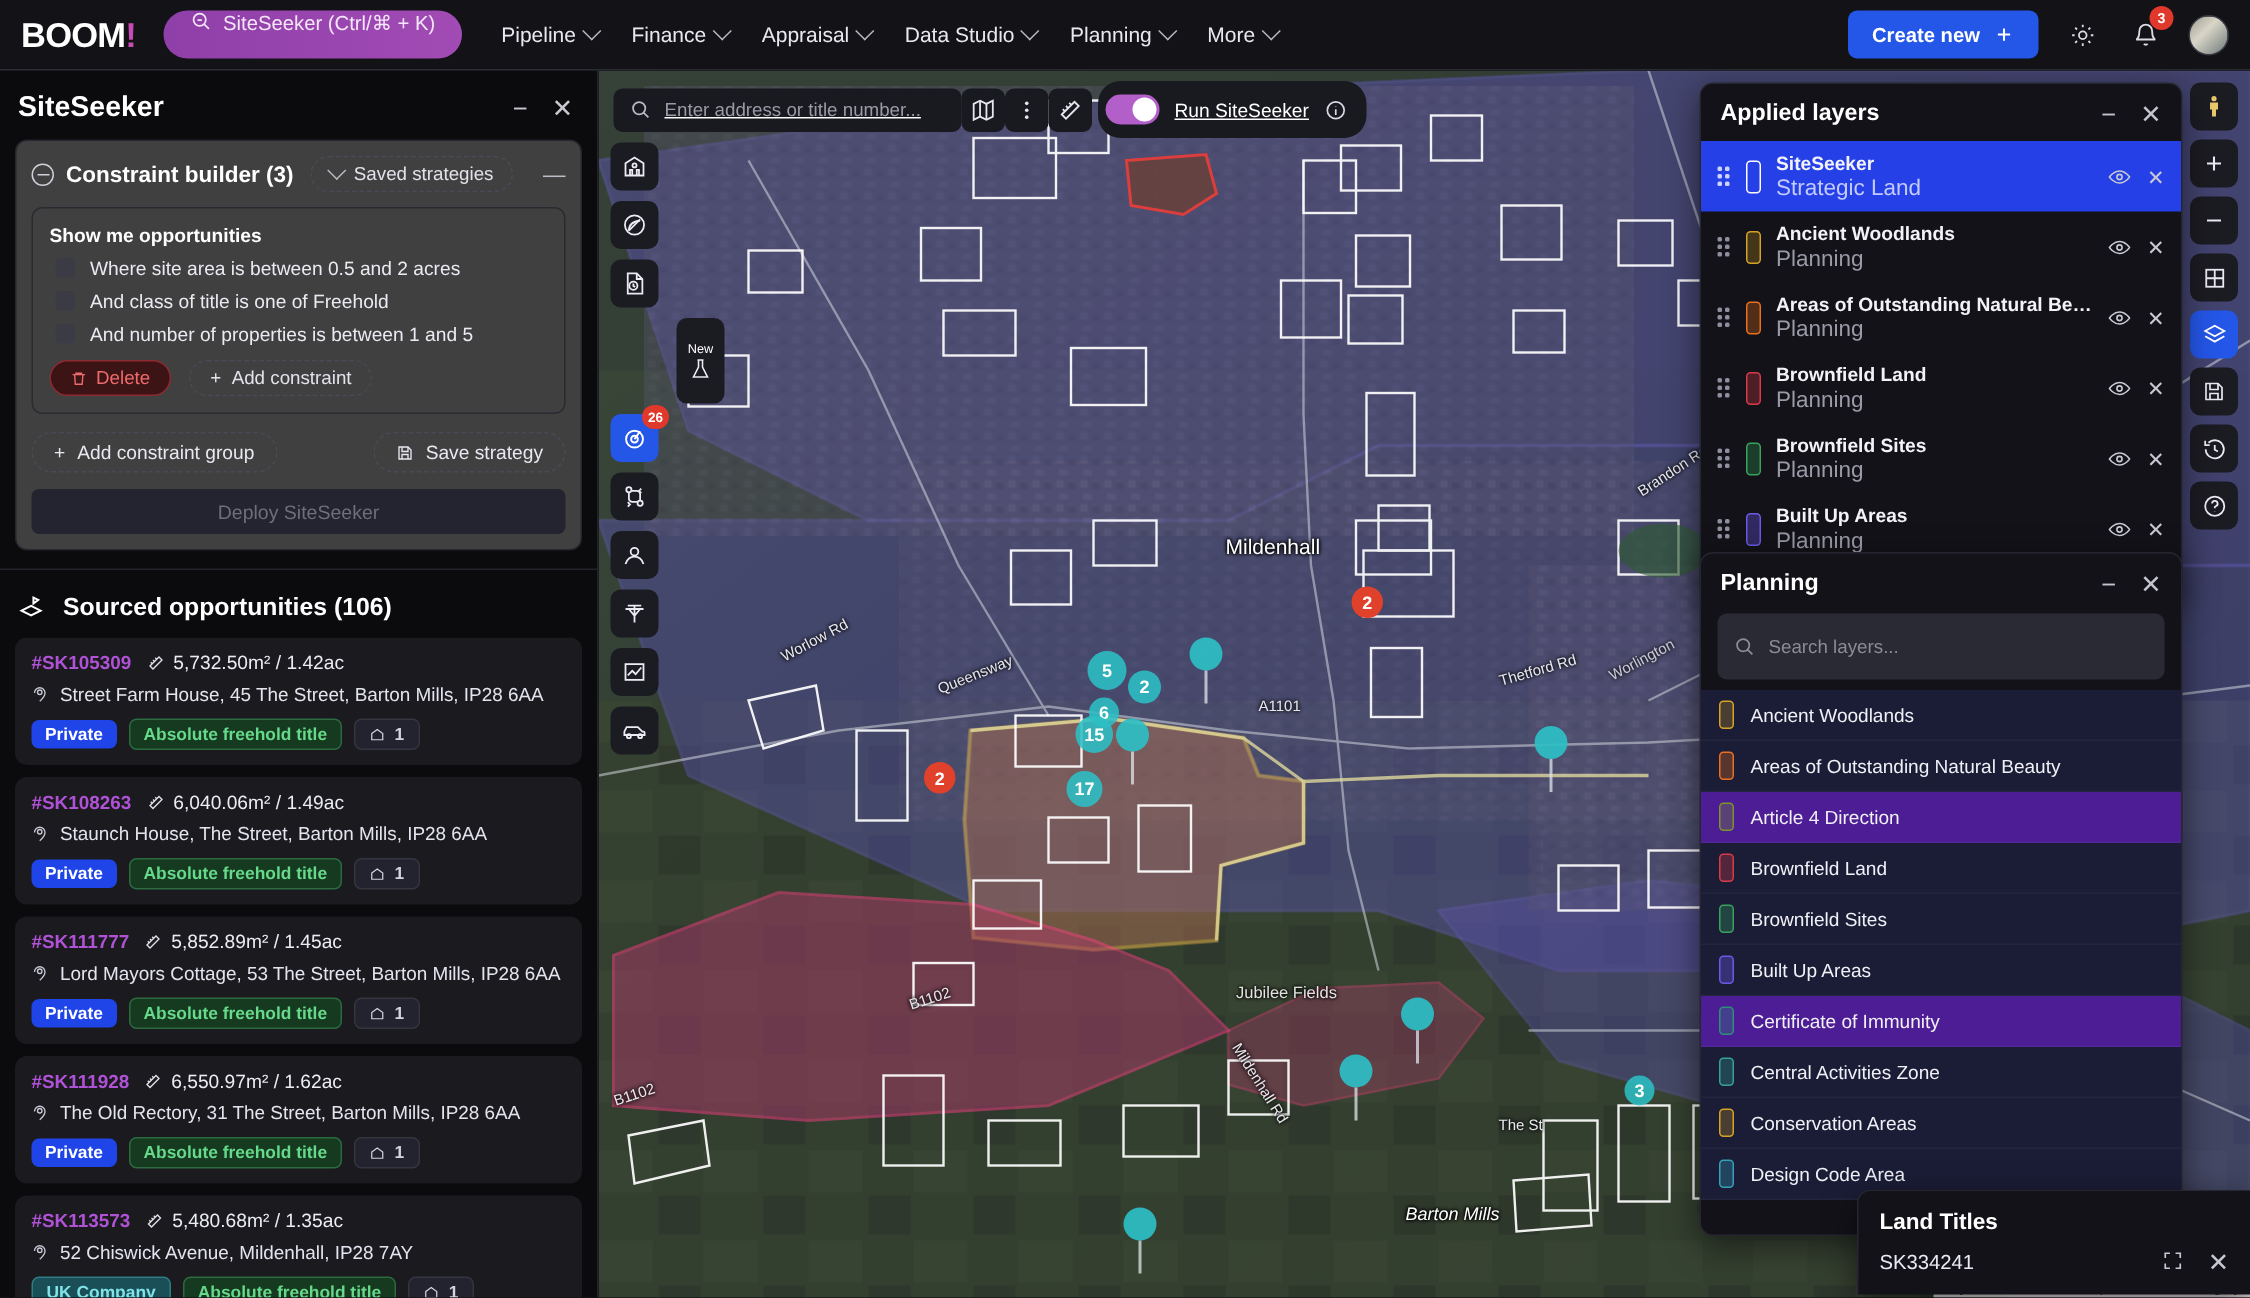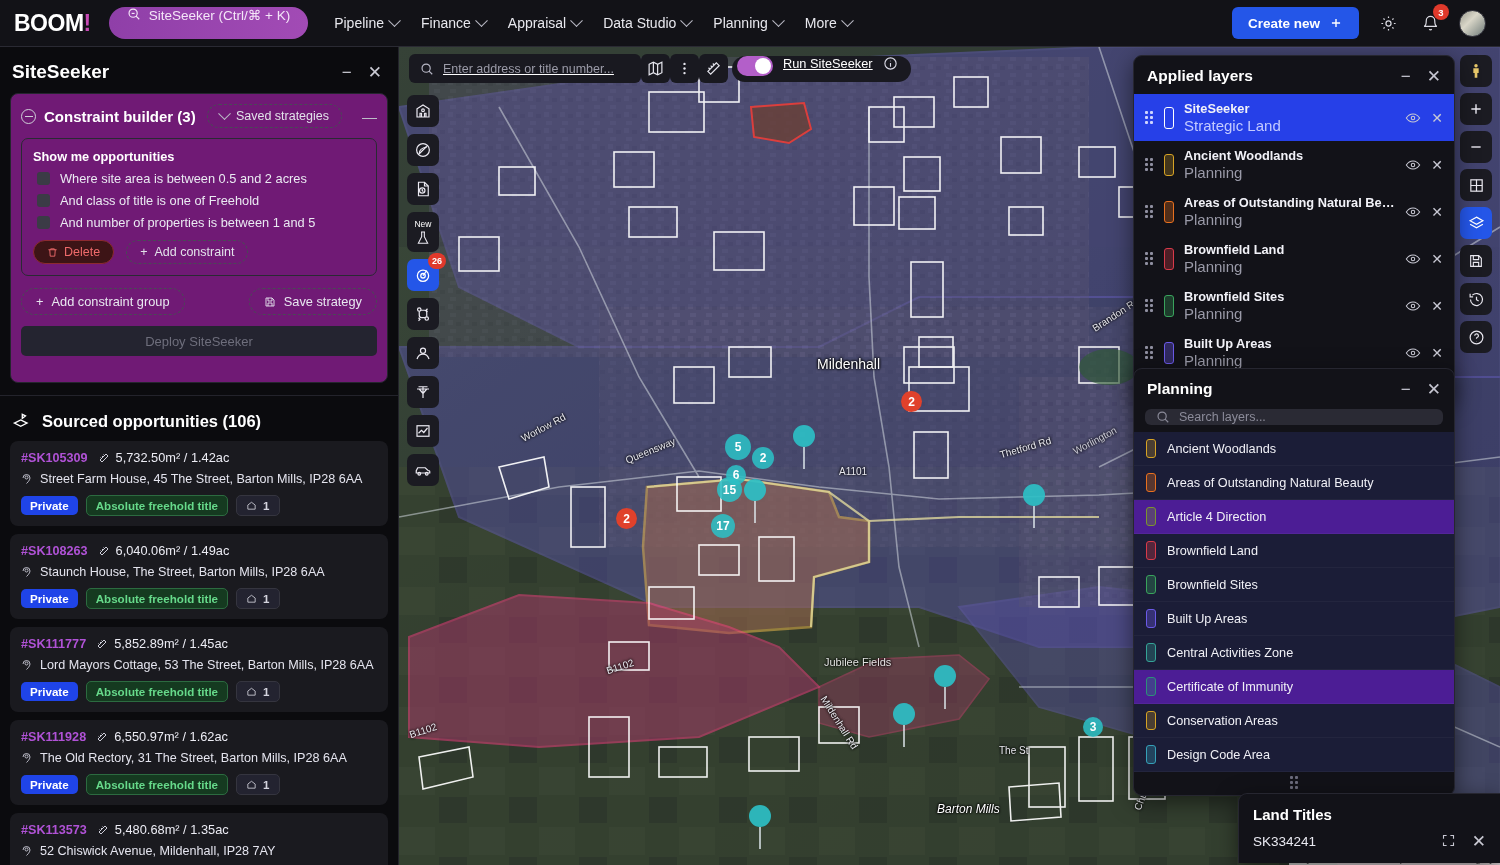--- a/index.html
+++ b/index.html
@@ -30,21 +30,21 @@
   .avatar{ width:27px; height:27px; border-radius:50%; overflow:hidden;
     background:linear-gradient(135deg,#9a9a8e 0%,#d9d6c8 40%,#6e7a78 100%); border:1px solid #3a3a44;}
 
   
   .left{ position:absolute; left:0; top:47px; width:399px; height:818px; background:#0b0b0e;
     border-right:1px solid #23232b; z-index:50; display:flex; flex-direction:column;}
   .lhead{ display:flex; align-items:center; padding:14px 16px 10px 12px;}
   .ltitle{ font-size:19px; font-weight:700;}
   .lhead .sp{ margin-left:auto; display:flex; gap:16px; color:#c9c9d2;}
   .hicon{ cursor:pointer; font-size:17px; line-height:1; }
-  .cbox{ margin:0 10px; background:#701a75; border:1px solid #25252e; border-radius:8px; padding:10px 10px 26px 10px;}
+  .cbox{ margin:0 10px; background:#404040; border:1px solid #25252e; border-radius:8px; padding:10px 10px 10px 10px;}
   .cbrow{ display:flex; align-items:center; gap:10px; }
   .cbtitle{ display:flex; align-items:center; gap:8px; font-size:15px; font-weight:600;}
   .circminus{ width:15px;height:15px;border:1.6px solid #cfcfd8;border-radius:50%; position:relative;}
   .circminus:after{content:"";position:absolute;left:2.5px;top:6px;width:8px;height:1.6px;background:#cfcfd8;}
   .savedbtn{ margin-left:auto; display:flex; align-items:center; gap:7px; border:1px dashed #4a4a56;
     border-radius:15px; padding:4px 12px; font-size:12.5px; color:#e2e2ea; cursor:pointer;}
   .minusbtn{ color:#bdbdc8; font-size:15px; cursor:pointer; margin-left:10px;}
   .group{ margin-top:10px; border:1px solid #2a2a33; border-radius:7px; padding:10px 11px 11px 11px;}
   .showme{ font-size:12.8px; font-weight:700; margin-bottom:7px;}
   .crow{ display:flex; align-items:center; gap:10px; margin:6px 0 7px 4px; font-size:12.8px; color:#eaeaf2;}
@@ -81,31 +81,31 @@
     background:#2b3a2e;}
   .mapimg{ position:absolute; inset:0; }
   .mattr{ position:absolute; right:0; bottom:0; height:13px; background:rgba(245,245,245,.82);
     color:#333; font-size:9.5px; display:flex; align-items:center; gap:10px; padding:0 6px; z-index:20;}
   
   .mtop{ position:absolute; left:10px; top:7px; display:flex; align-items:center; gap:0; z-index:30;text-decoration:underline;}
   .maddr{ display:flex;align-items:center;gap:9px;width:232px;height:29px;background:#191920;
     border-radius:6px; padding:0 11px; font-size:12.5px; color:#9b9ba8;}
   .msq{ width:29px;height:29px;background:#191920;border-radius:6px;display:flex;align-items:center;
     justify-content:center;color:#e6e6ee;cursor:pointer;}
-  .runpill{ display:flex;align-items:flex-start;gap:10px;height:26px;background:#191920;border-radius:15px;
+  .runpill{ display:flex;align-items:center;gap:10px;height:38px;background:#191920;border-radius:15px;
     padding:0 13px 0 5px; margin-left:4px;}
   .toggle{ width:36px;height:20px;border-radius:10px;background:#b35fc9;position:relative;cursor:pointer;}
   .toggle:after{content:"";position:absolute;right:2px;top:2px;width:16px;height:16px;border-radius:8px;background:#fff;}
   .runlbl{ font-size:12.8px; color:#fff; font-weight:500;}
   
   .mtools{ position:absolute; left:8px; top:48px; display:flex; flex-direction:column; gap:7px; z-index:30;}
   .tool{ width:32px;height:32px;border-radius:7px;background:#1b1b22;display:flex;align-items:center;
     justify-content:center; color:#eceaf2; cursor:pointer; position:relative;}
   .tool.active{ background:#2456e8; }
-  .tool.newlabel{ flex-direction:column; height:40px; font-size:8.5px; gap:1px;}
+  .tool.newlabel{ flex-direction:column; height:57px; font-size:8.5px; gap:1px;margin-left:44px;}
   .tbadge{ position:absolute; top:-6px; right:-7px; background:#e0392b; color:#fff; font-size:9px;
     font-weight:700; min-width:18px;height:16px;border-radius:8px;display:flex;align-items:center;justify-content:center;}
   
   .rtools{ position:absolute; right:8px; top:8px; display:flex; flex-direction:column; gap:6px; z-index:40;}
   .rtool{ width:32px;height:32px;border-radius:7px;background:#1b1b22;display:flex;align-items:center;
     justify-content:center;color:#eceaf2;cursor:pointer;font-size:16px;}
   .rtool.active{ background:#2456e8; }
 
   
   .cluster{ position:absolute; border-radius:50%; display:flex; align-items:center; justify-content:center;
@@ -136,21 +136,21 @@
   .ltexts{ flex:1; min-width:0;}
   .lname{ font-size:12.8px; font-weight:600; color:#f2f2f8; white-space:nowrap; overflow:hidden; text-overflow:ellipsis;}
   .lsub{ font-size:15px; color:#9a9aa8; margin-top:1px;}
   .layerrow.sel .lsub{ color:#c3caff; }
   .leye{ color:#c9c9d4; cursor:pointer; }
   .lx{ color:#c9c9d4; cursor:pointer; font-size:14px;}
   .pdrag{ display:flex;justify-content:center;padding:4px 0 6px 0;}
   .pdrag .g{ display:grid; grid-template-columns:3px 3px; gap:2px;}
   .pdrag .g i{ width:3px;height:3px;background:#6c6c7c;border-radius:1px;display:block;}
   #planning{ left:1133px; top:368px; width:322px; }
-  .psearch{ display:flex;align-items:center;gap:9px;margin:2px 11px 7px 11px;height:16px;
+  .psearch{ display:flex;align-items:center;gap:9px;margin:2px 11px 7px 11px;height:44px;
     background:#2a2a34;border-radius:6px;padding:0 11px;font-size:12.5px;color:#8b8b99;}
   .plrow{ display:flex;align-items:center;gap:11px;padding:7px 12px;cursor:pointer;
     border-bottom:1px solid rgba(255,255,255,.04); background:rgba(60,70,170,.22);}
   .plrow.alt{ background:#4c1d95; }
   .plname{ font-size:12.7px; color:#f0f0f6;}
   #landtitles{ left:1238px; top:793px; width:262px; border-radius:9px 0 0 0; border-right:none;border-bottom:none;}
   .lt-title{ font-size:15px; font-weight:700; padding:12px 14px 0 14px;}
   .lt-row{ display:flex; align-items:center; padding:10px 14px 13px 14px;}
   .lt-id{ font-size:13.5px; color:#eaeaf2;}
   .lt-acts{ margin-left:auto; display:flex; gap:16px; color:#c8c8d2; }
@@ -1016,27 +1016,27 @@
         <span class="plname">Brownfield Land</span>
       </div>
       <div class="plrow">
         <span class="swatch" style="border-color:#39a35c; background:rgba(57,163,92,.3); height:19px;"></span>
         <span class="plname">Brownfield Sites</span>
       </div>
       <div class="plrow">
         <span class="swatch" style="border-color:#6b5ae8; background:rgba(107,90,232,.35); height:19px;"></span>
         <span class="plname">Built Up Areas</span>
       </div>
+      <div class="plrow alt">
+        <span class="swatch" style="border-color:#2d8f7a; background:rgba(45,143,122,.3); height:19px;"></span>
+        <span class="plname">Certificate of Immunity</span>
+      </div>
       <div class="plrow">
         <span class="swatch" style="border-color:#35a397; background:rgba(53,163,151,.3); height:19px;"></span>
         <span class="plname">Central Activities Zone</span>
-      </div>
-      <div class="plrow alt">
-        <span class="swatch" style="border-color:#2d8f7a; background:rgba(45,143,122,.3); height:19px;"></span>
-        <span class="plname">Certificate of Immunity</span>
       </div>
       <div class="plrow">
         <span class="swatch" style="border-color:#d6a325; background:rgba(214,163,37,.25); height:19px;"></span>
         <span class="plname">Conservation Areas</span>
       </div>
       <div class="plrow">
         <span class="swatch" style="border-color:#35a0b8; background:rgba(53,160,184,.3); height:19px;"></span>
         <span class="plname">Design Code Area</span>
       </div>
     </div>

